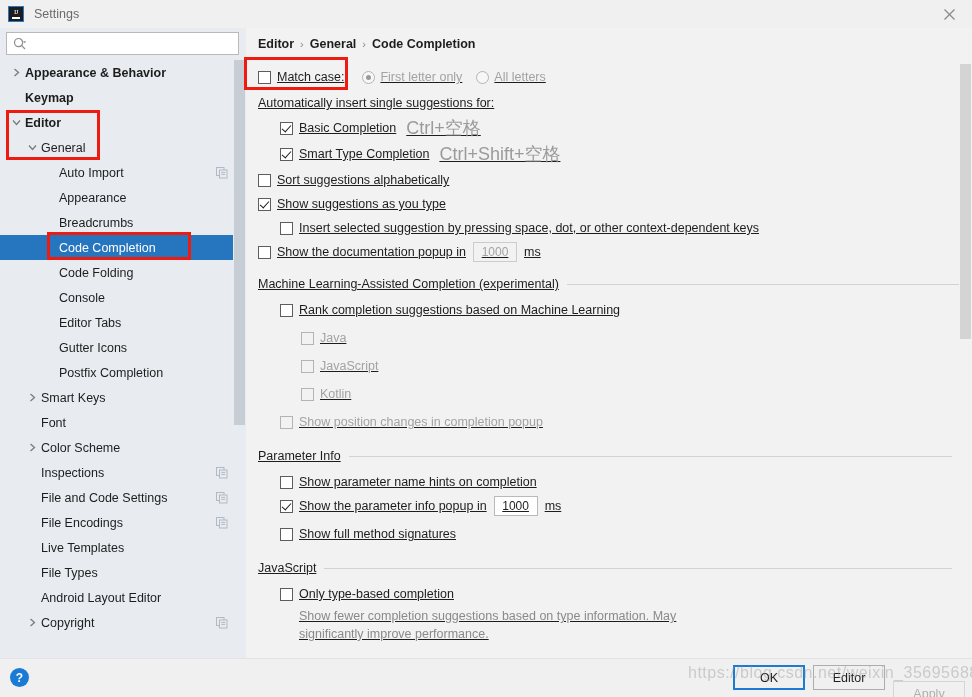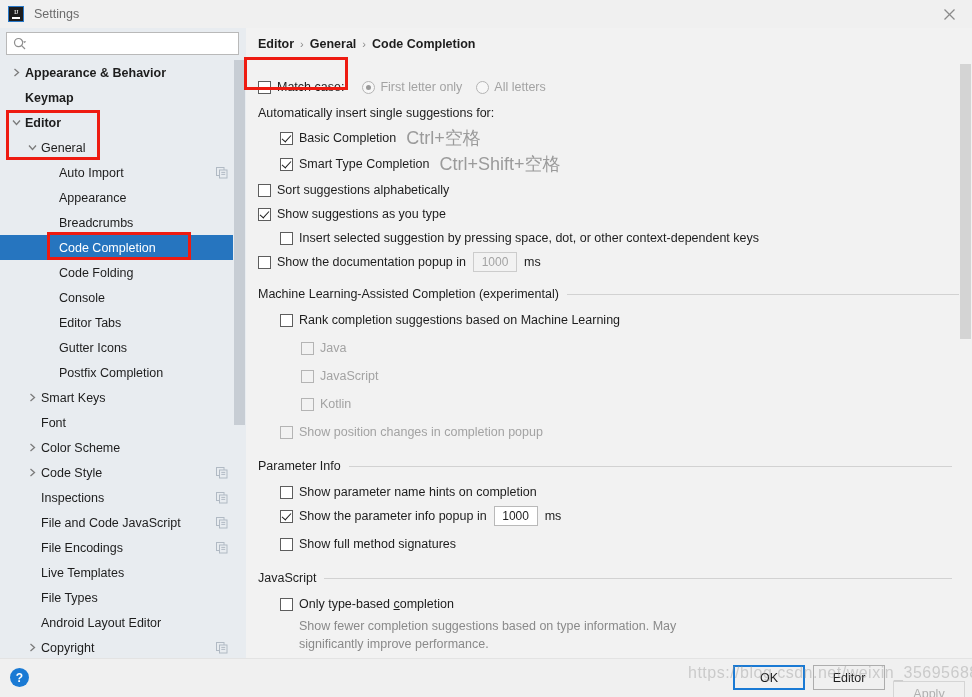--- a/index.html
+++ b/index.html
@@ -193,22 +193,22 @@
   }
   .crumb { }
   .crumb-sep {
     margin: 0 6px;
     color: #8a8a8a;
     font-weight: normal;
     font-size: 11px;
   }
   .panel-body {
     position: absolute;
-    left: 0; top: 42px;
-    width: 726px; height: 599px;
+    left: 0; top: 32px;
+    width: 726px; height: 599px; text-decoration: underline;
   }
 
   .row {
     display: flex;
     align-items: center;
     min-height: 22px;
     margin-bottom: 2px;
   }
   .cb {
     width: 13px; height: 13px;
@@ -510,46 +510,32 @@
           </div>
           <div class="tree-row lvl1">
             <span class="tw">
               <svg width="9" height="9" viewBox="0 0 9 9">
                 <path d="M2.5 1 L6.5 4.5 L2.5 8" fill="none" stroke="#7b7b7b" stroke-width="1.3"></path>
               </svg>
             </span>
             <span class="tree-label">Color Scheme</span>
           </div>
           <div class="tree-row lvl1">
-            <span class="tw">
-              <svg width="9" height="9" viewBox="0 0 9 9">
-                <path d="M2.5 1 L6.5 4.5 L2.5 8" fill="none" stroke="#7b7b7b" stroke-width="1.3"></path>
-              </svg>
-            </span>
-            <span class="tree-label">Code Style</span>
-            <span class="copy-icon"><svg width="12" height="12" viewBox="0 0 12 12">
-                <rect x="0.5" y="0.5" width="7.5" height="8" fill="none" stroke="#a8b2bd" stroke-width="1"></rect>
-                <rect x="3.5" y="3" width="7.5" height="8" fill="#e8ecf0" stroke="#a8b2bd" stroke-width="1"></rect>
-                <line x1="5.3" y1="5.4" x2="9.2" y2="5.4" stroke="#a8b2bd" stroke-width="1"></line>
-                <line x1="5.3" y1="7.4" x2="9.2" y2="7.4" stroke="#a8b2bd" stroke-width="1"></line>
-              </svg></span>
-          </div>
-          <div class="tree-row lvl1">
             <span class="tw empty"></span>
             <span class="tree-label">Inspections</span>
             <span class="copy-icon"><svg width="12" height="12" viewBox="0 0 12 12">
                 <rect x="0.5" y="0.5" width="7.5" height="8" fill="none" stroke="#a8b2bd" stroke-width="1"></rect>
                 <rect x="3.5" y="3" width="7.5" height="8" fill="#e8ecf0" stroke="#a8b2bd" stroke-width="1"></rect>
                 <line x1="5.3" y1="5.4" x2="9.2" y2="5.4" stroke="#a8b2bd" stroke-width="1"></line>
                 <line x1="5.3" y1="7.4" x2="9.2" y2="7.4" stroke="#a8b2bd" stroke-width="1"></line>
               </svg></span>
           </div>
           <div class="tree-row lvl1">
             <span class="tw empty"></span>
-            <span class="tree-label">File and Code JavaScript</span>
+            <span class="tree-label">File and Code Settings</span>
             <span class="copy-icon"><svg width="12" height="12" viewBox="0 0 12 12">
                 <rect x="0.5" y="0.5" width="7.5" height="8" fill="none" stroke="#a8b2bd" stroke-width="1"></rect>
                 <rect x="3.5" y="3" width="7.5" height="8" fill="#e8ecf0" stroke="#a8b2bd" stroke-width="1"></rect>
                 <line x1="5.3" y1="5.4" x2="9.2" y2="5.4" stroke="#a8b2bd" stroke-width="1"></line>
                 <line x1="5.3" y1="7.4" x2="9.2" y2="7.4" stroke="#a8b2bd" stroke-width="1"></line>
               </svg></span>
           </div>
           <div class="tree-row lvl1">
             <span class="tw empty"></span>
             <span class="tree-label">File Encodings</span>

